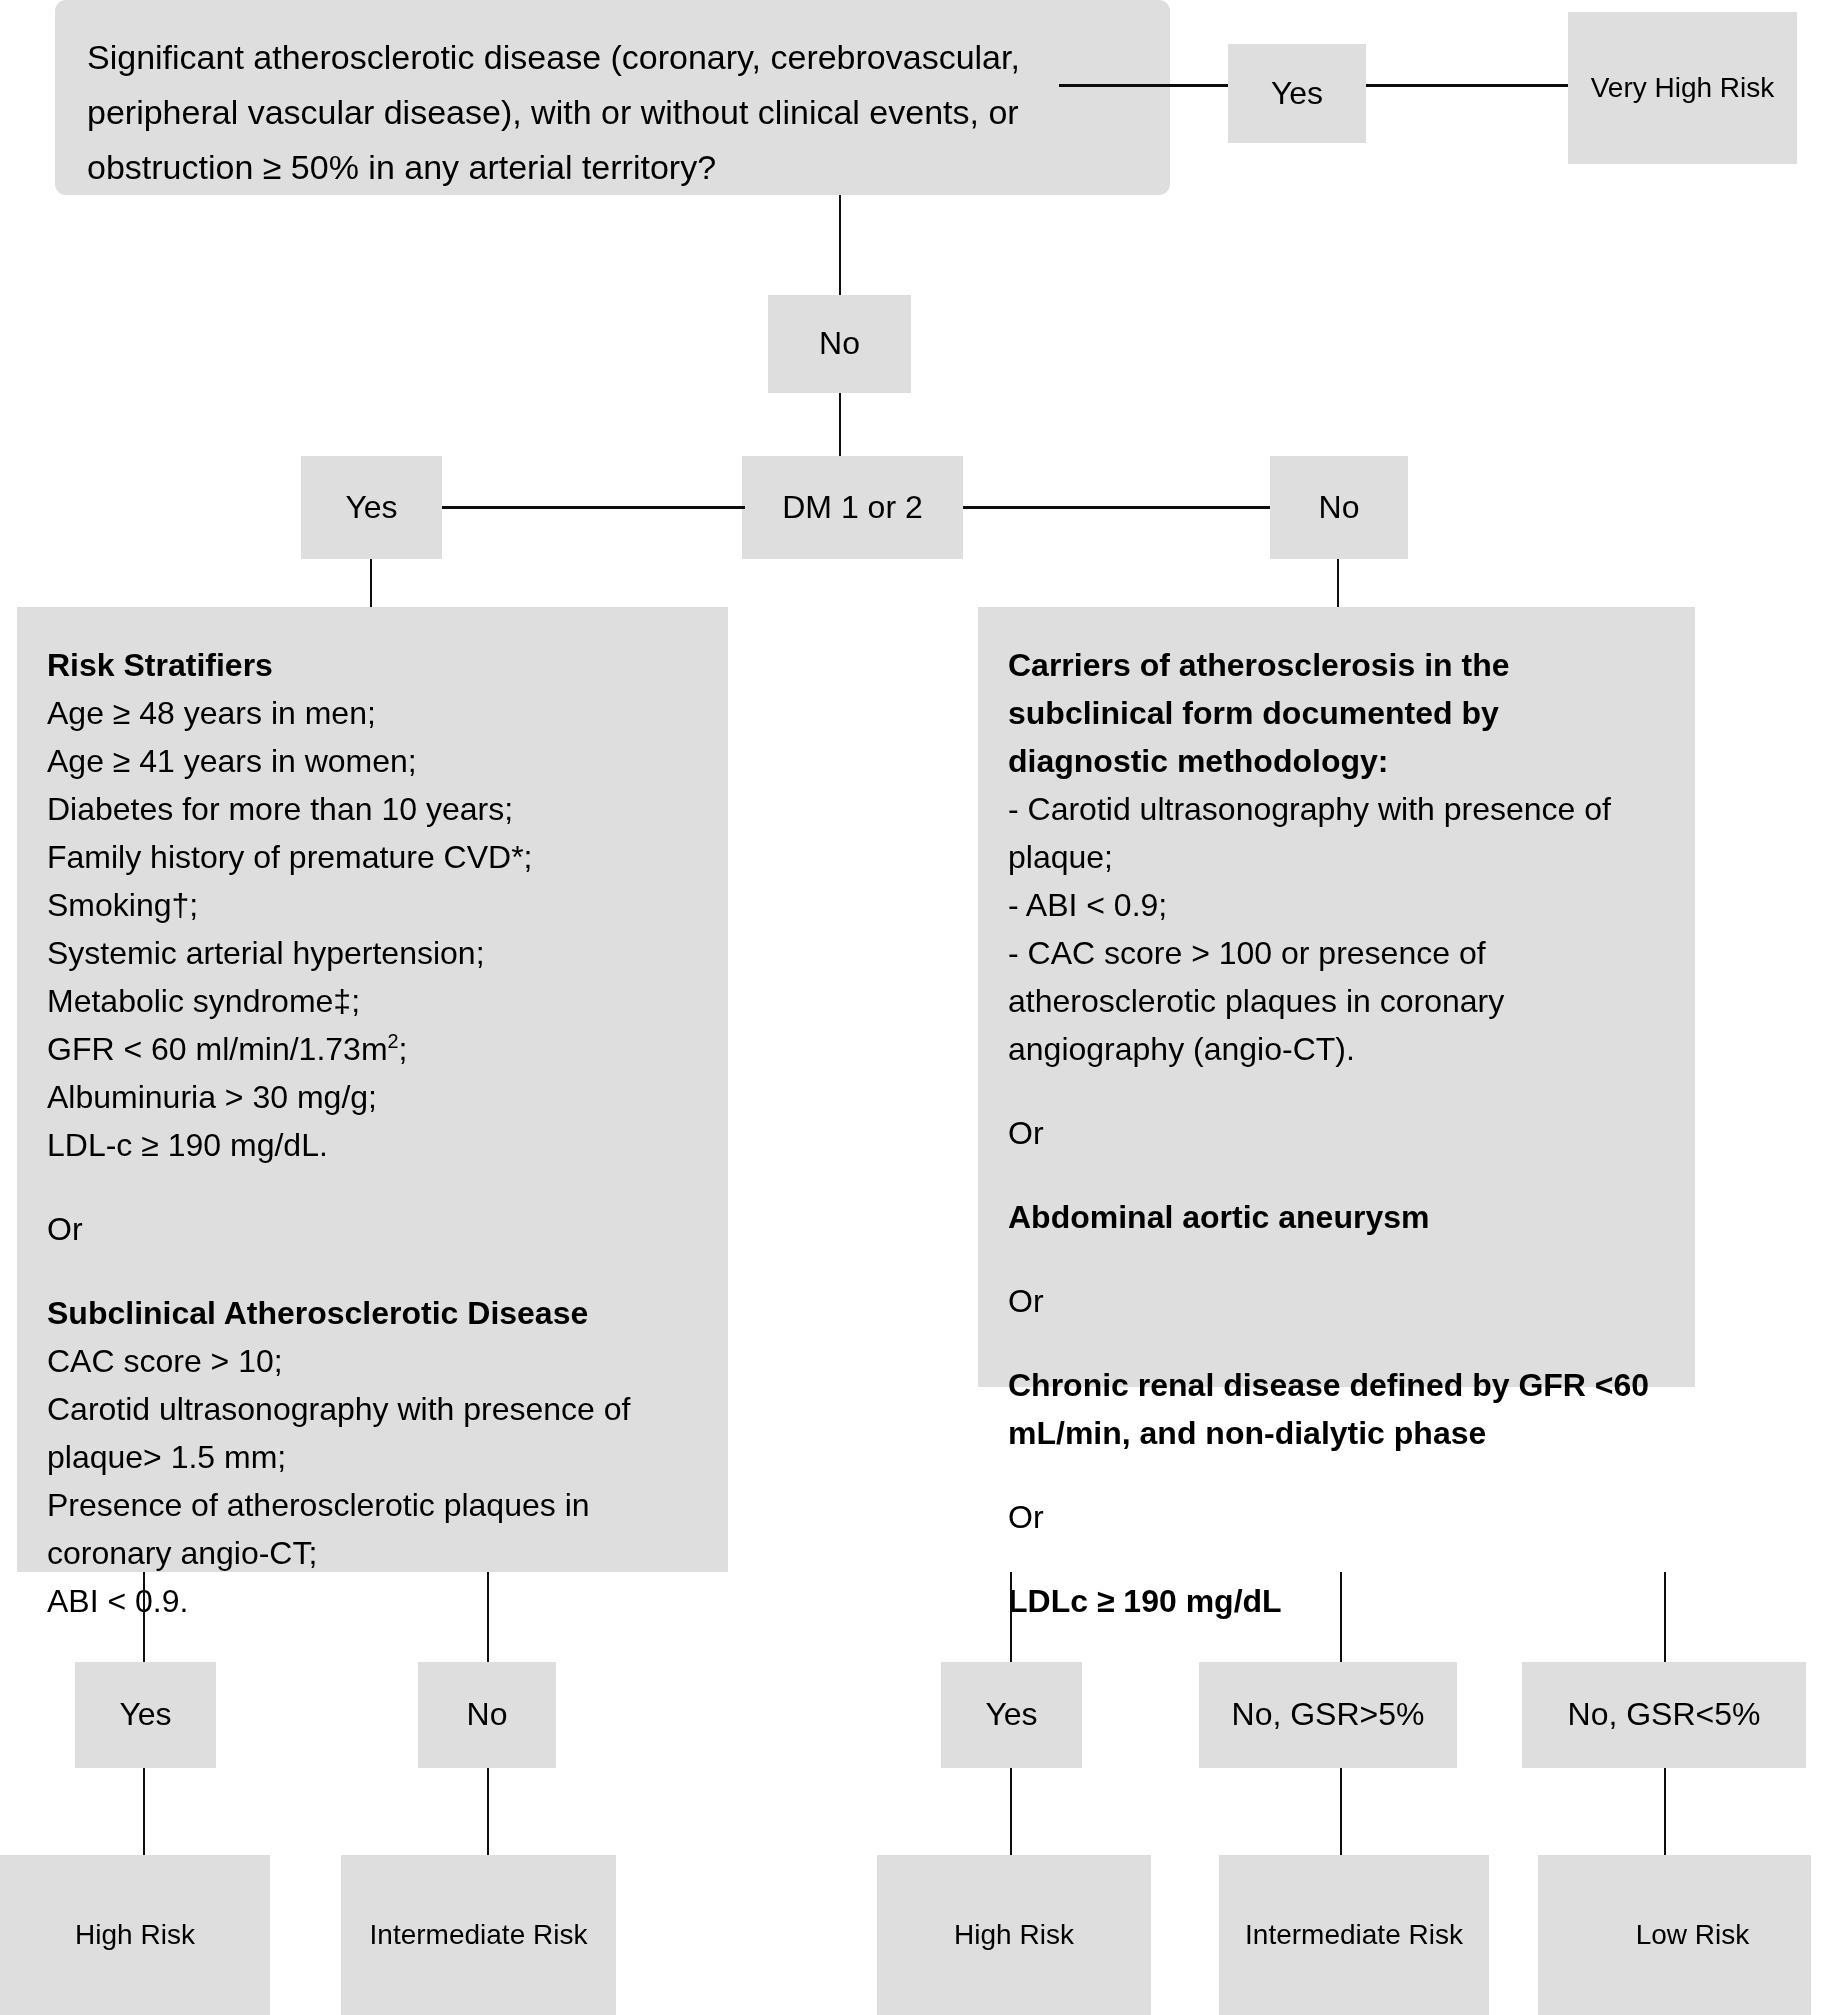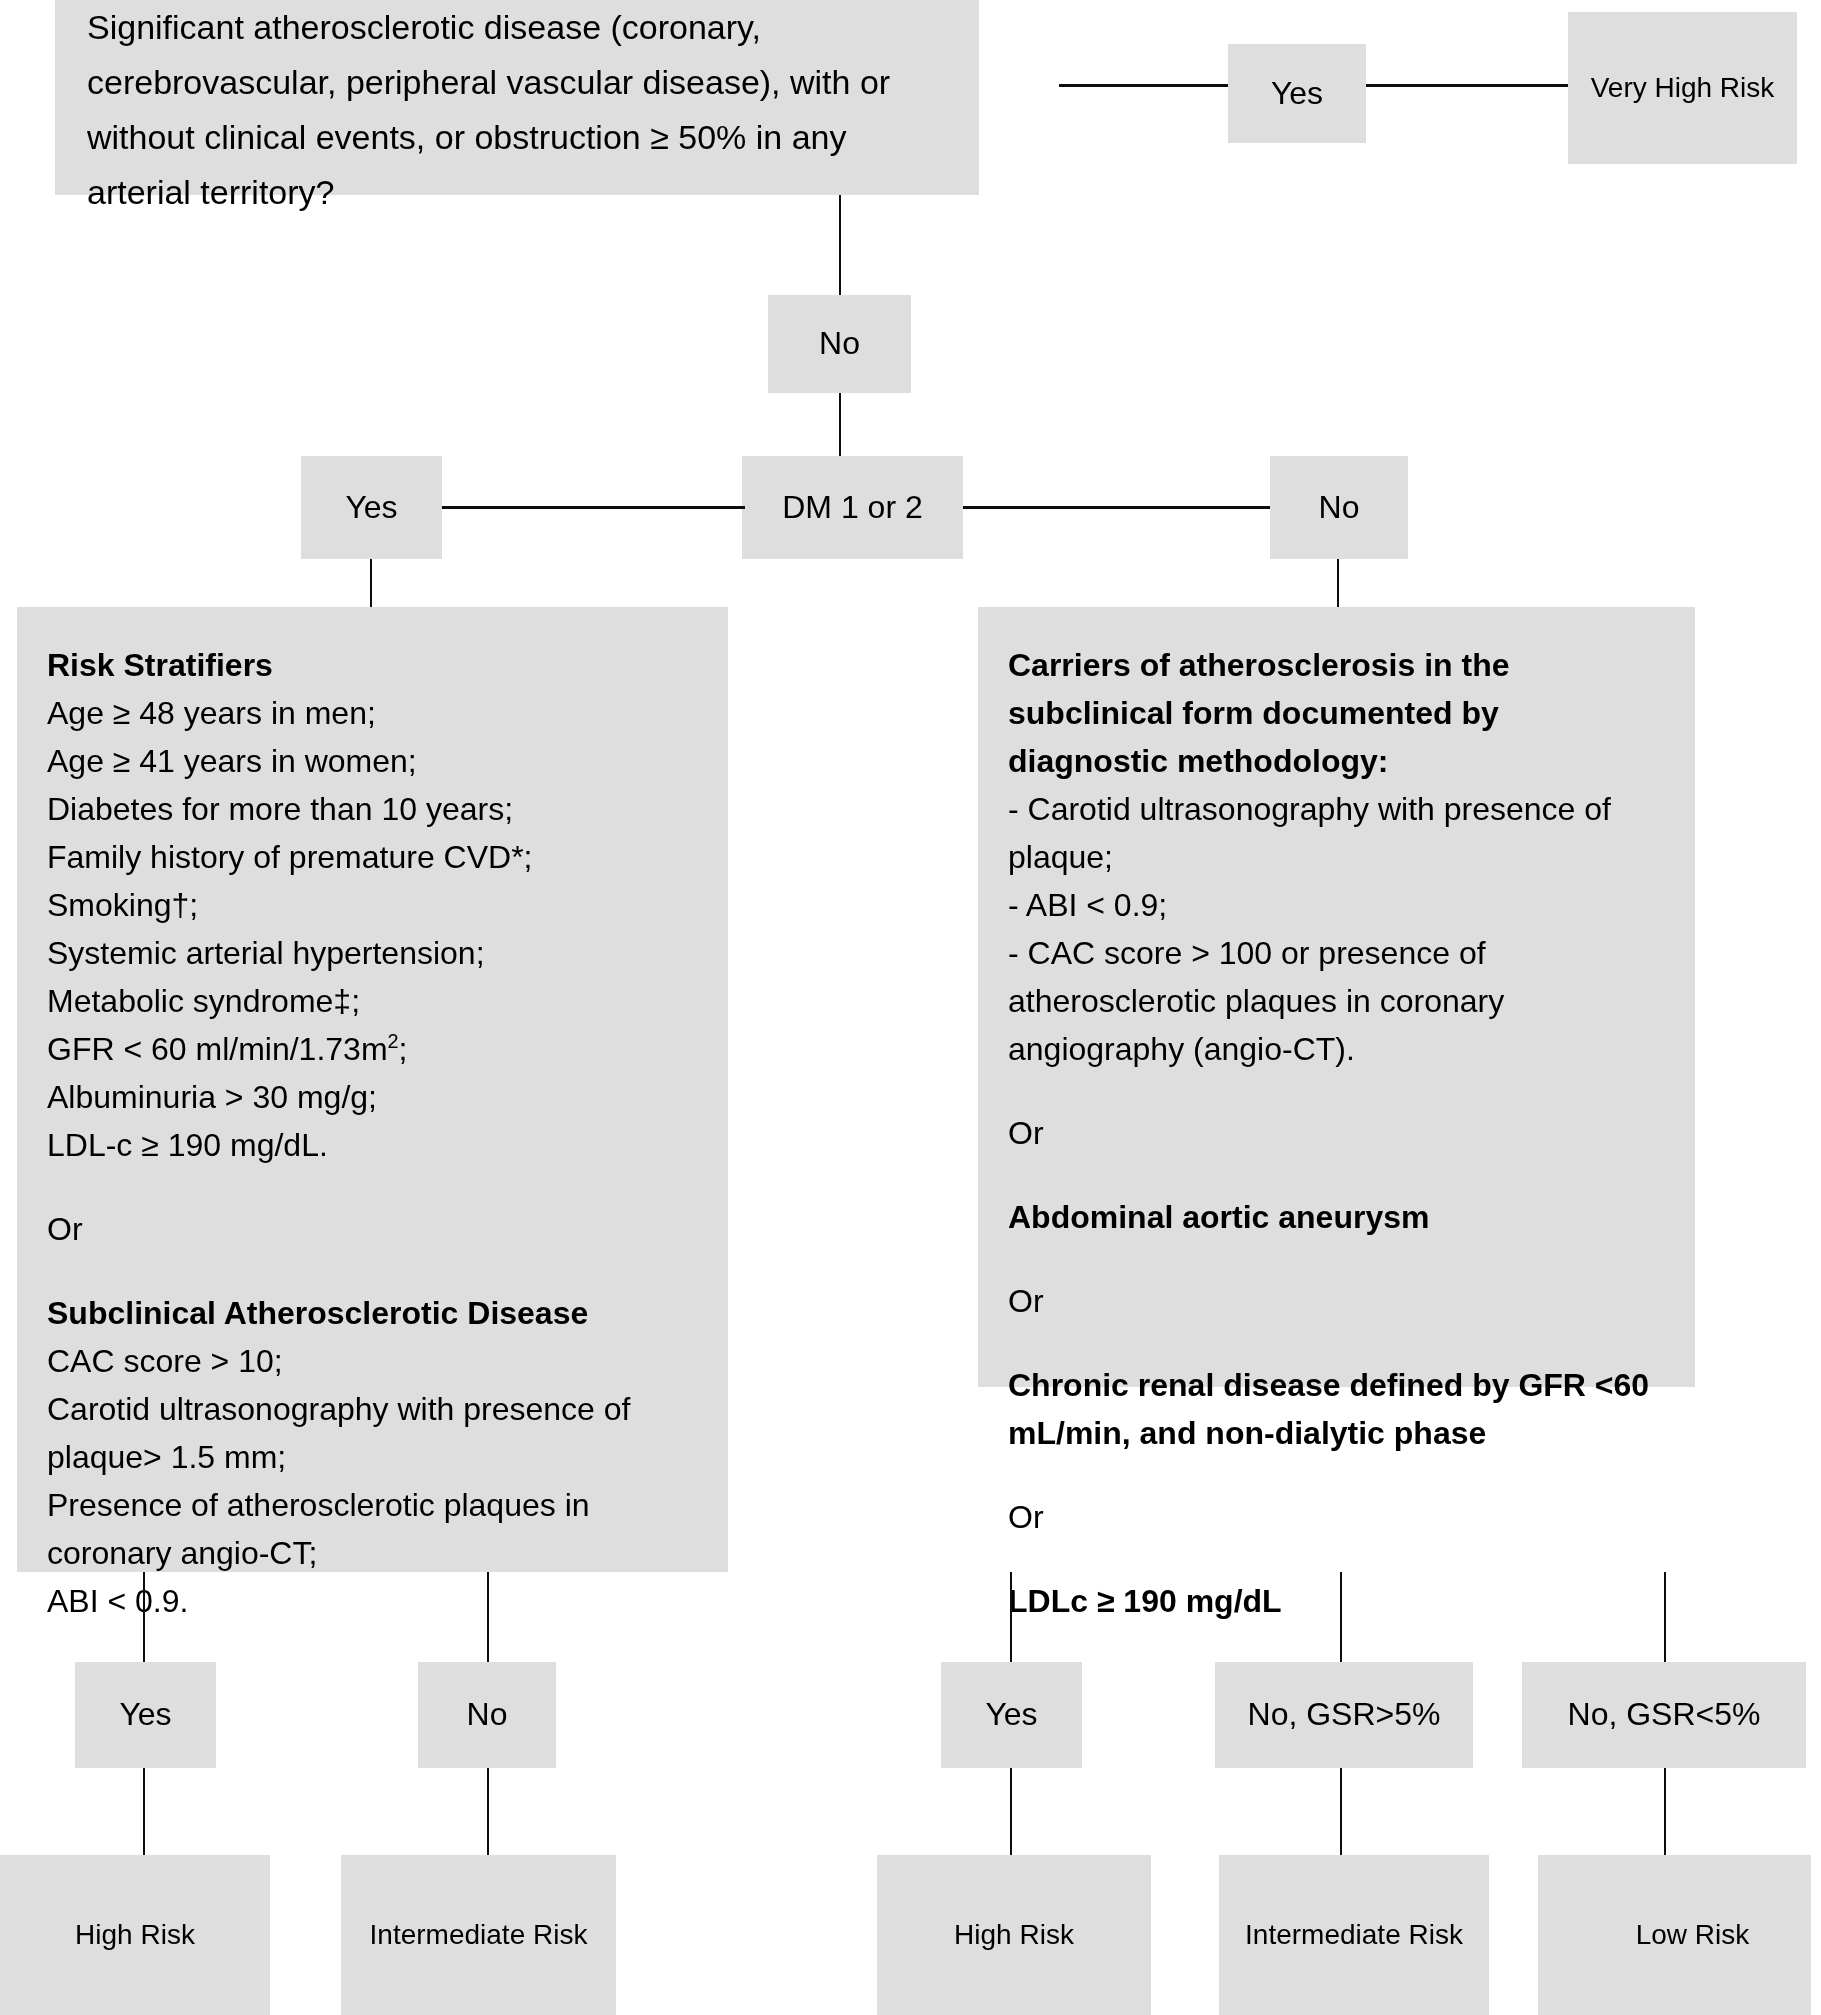--- a/index.html
+++ b/index.html
@@ -69,21 +69,21 @@
     display: block;
     font-weight: bold;
   }
   sup { font-size: 0.62em; vertical-align: super; line-height: 0; }
 </style>
 </head>
 <body>
 
 <div id="canvas">
 
-  <div class="box textblock" style="left:55px; top:0px; width:924px; height:195px; display:flex; align-items:flex-start; justify-content:center;">
+  <div class="box textblock" style="left:55px; top:0px; width:1115px; height:195px; display:flex; align-items:flex-end; justify-content:center;border-radius:11px;">
     <span class="q-text">Significant atherosclerotic disease (coronary, cerebrovascular, peripheral vascular disease), with or without clinical events, or obstruction ≥ 50% in any arterial territory?</span>
   </div>
 
   <div class="conn h" style="left:1059px; top:84px; width:172px;"></div>
 
   <div class="box" style="left:1228px; top:44px; width:138px; height:99px;">
     <span class="lbl">Yes</span>
   </div>
 
   <div class="conn h" style="left:1366px; top:84px; width:204px;"></div>
@@ -167,21 +167,21 @@
   </div>
 
   <div class="box" style="left:418px; top:1662px; width:138px; height:106px;">
     <span class="lbl">No</span>
   </div>
 
   <div class="box" style="left:941px; top:1662px; width:141px; height:106px;">
     <span class="lbl">Yes</span>
   </div>
 
-  <div class="box" style="left:1199px; top:1662px; width:258px; height:106px;margin-left:16px;">
+  <div class="box" style="left:1199px; top:1662px; width:258px; height:106px;">
     <span class="lbl">No, GSR&gt;5%</span>
   </div>
 
   <div class="box" style="left:1522px; top:1662px; width:284px; height:106px;">
     <span class="lbl">No, GSR&lt;5%</span>
   </div>
 
   <div class="conn v" style="left:143px; top:1768px; width:2.3px; height:87px;"></div>
   <div class="conn v" style="left:487px; top:1768px; width:2.3px; height:87px;"></div>
   <div class="conn v" style="left:1010px; top:1768px; width:2.3px; height:87px;"></div>

